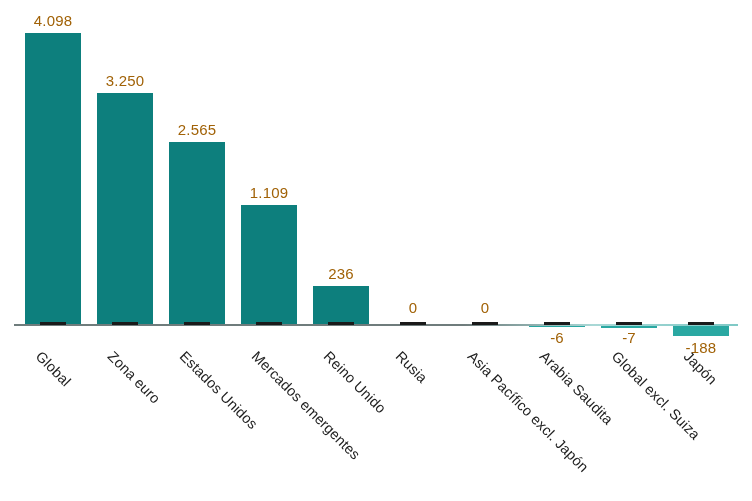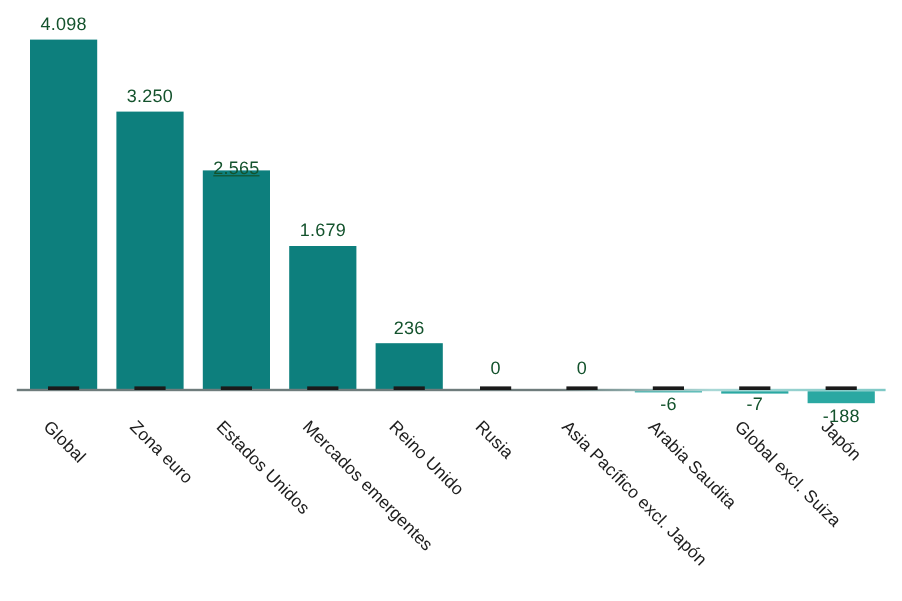--- a/index.html
+++ b/index.html
@@ -37,21 +37,21 @@
   .bar{
     position:absolute;
     background:#0d7f7d;
   }
   .bar.negative{
     background:#2aa8a2;
   }
   .bar-value{
     position:absolute;
     font-size:15px;
-    color:#14532d;
+    color:#a16207;
     text-align:center;
     letter-spacing:0.2px;
     white-space:nowrap;
   }
   .cat-label{
     position:absolute;
     font-size:14.5px;
     color:#1d1d1d;
     white-space:nowrap;
     transform-origin:left top;
@@ -84,22 +84,22 @@
     <div class="axis-tick" style="left:256px;width:26px;"></div>
     <div class="axis-tick" style="left:328px;width:26px;"></div>
     <div class="axis-tick" style="left:400px;width:26px;"></div>
     <div class="axis-tick" style="left:472px;width:26px;"></div>
     <div class="axis-tick" style="left:544px;width:26px;"></div>
     <div class="axis-tick" style="left:616px;width:26px;"></div>
     <div class="axis-tick" style="left:688px;width:26px;"></div>
 
     <div class="bar-value" style="left:13px;top:12px;width:80px;">4.098</div>
     <div class="bar-value" style="left:85px;top:72px;width:80px;">3.250</div>
-    <div class="bar-value" style="left:157px;top:132px;width:80px;text-decoration:underline;">2.565</div>
-    <div class="bar-value" style="left:229px;top:184px;width:80px;">1.679</div>
+    <div class="bar-value" style="left:157px;top:121px;width:80px;">2.565</div>
+    <div class="bar-value" style="left:229px;top:184px;width:80px;">1.109</div>
     <div class="bar-value" style="left:301px;top:265px;width:80px;">236</div>
     <div class="bar-value" style="left:373px;top:299px;width:80px;">0</div>
     <div class="bar-value" style="left:445px;top:299px;width:80px;">0</div>
     <div class="bar-value" style="left:517px;top:329px;width:80px;">-6</div>
     <div class="bar-value" style="left:589px;top:329px;width:80px;">-7</div>
     <div class="bar-value" style="left:661px;top:339px;width:80px;">-188</div>
 
     <div class="cat-label" style="left:44px;top:348px;">Global</div>
     <div class="cat-label" style="left:116px;top:348px;">Zona euro</div>
     <div class="cat-label" style="left:188px;top:348px;">Estados Unidos</div>

